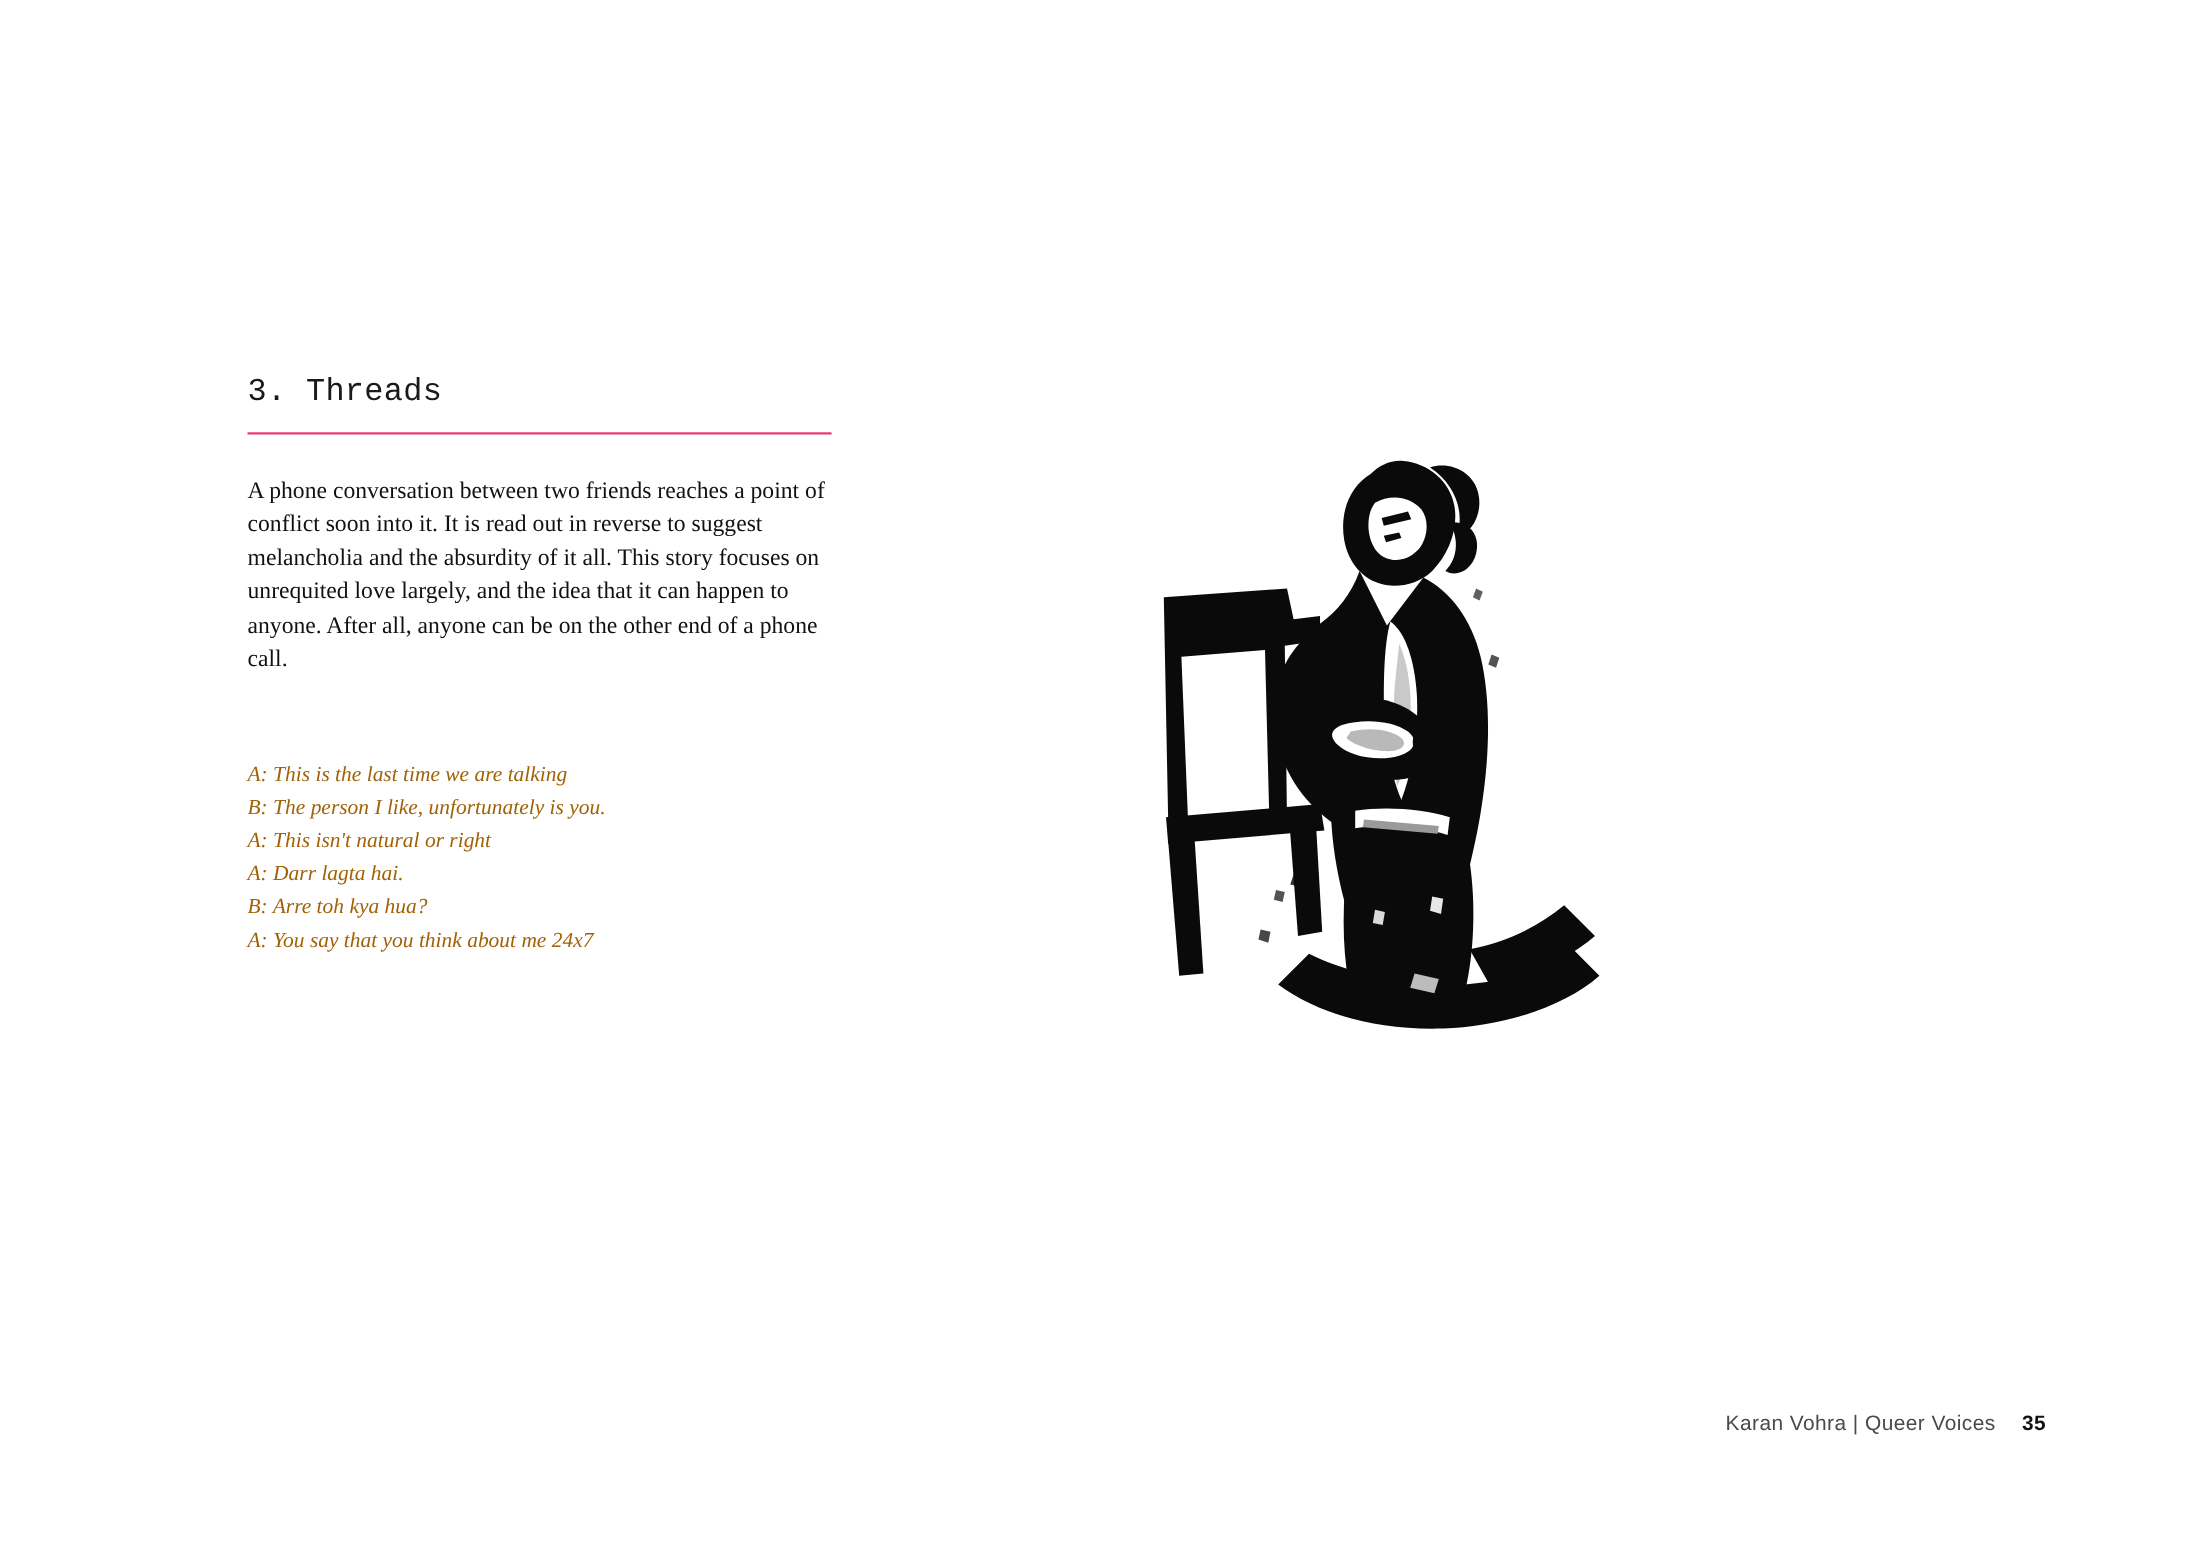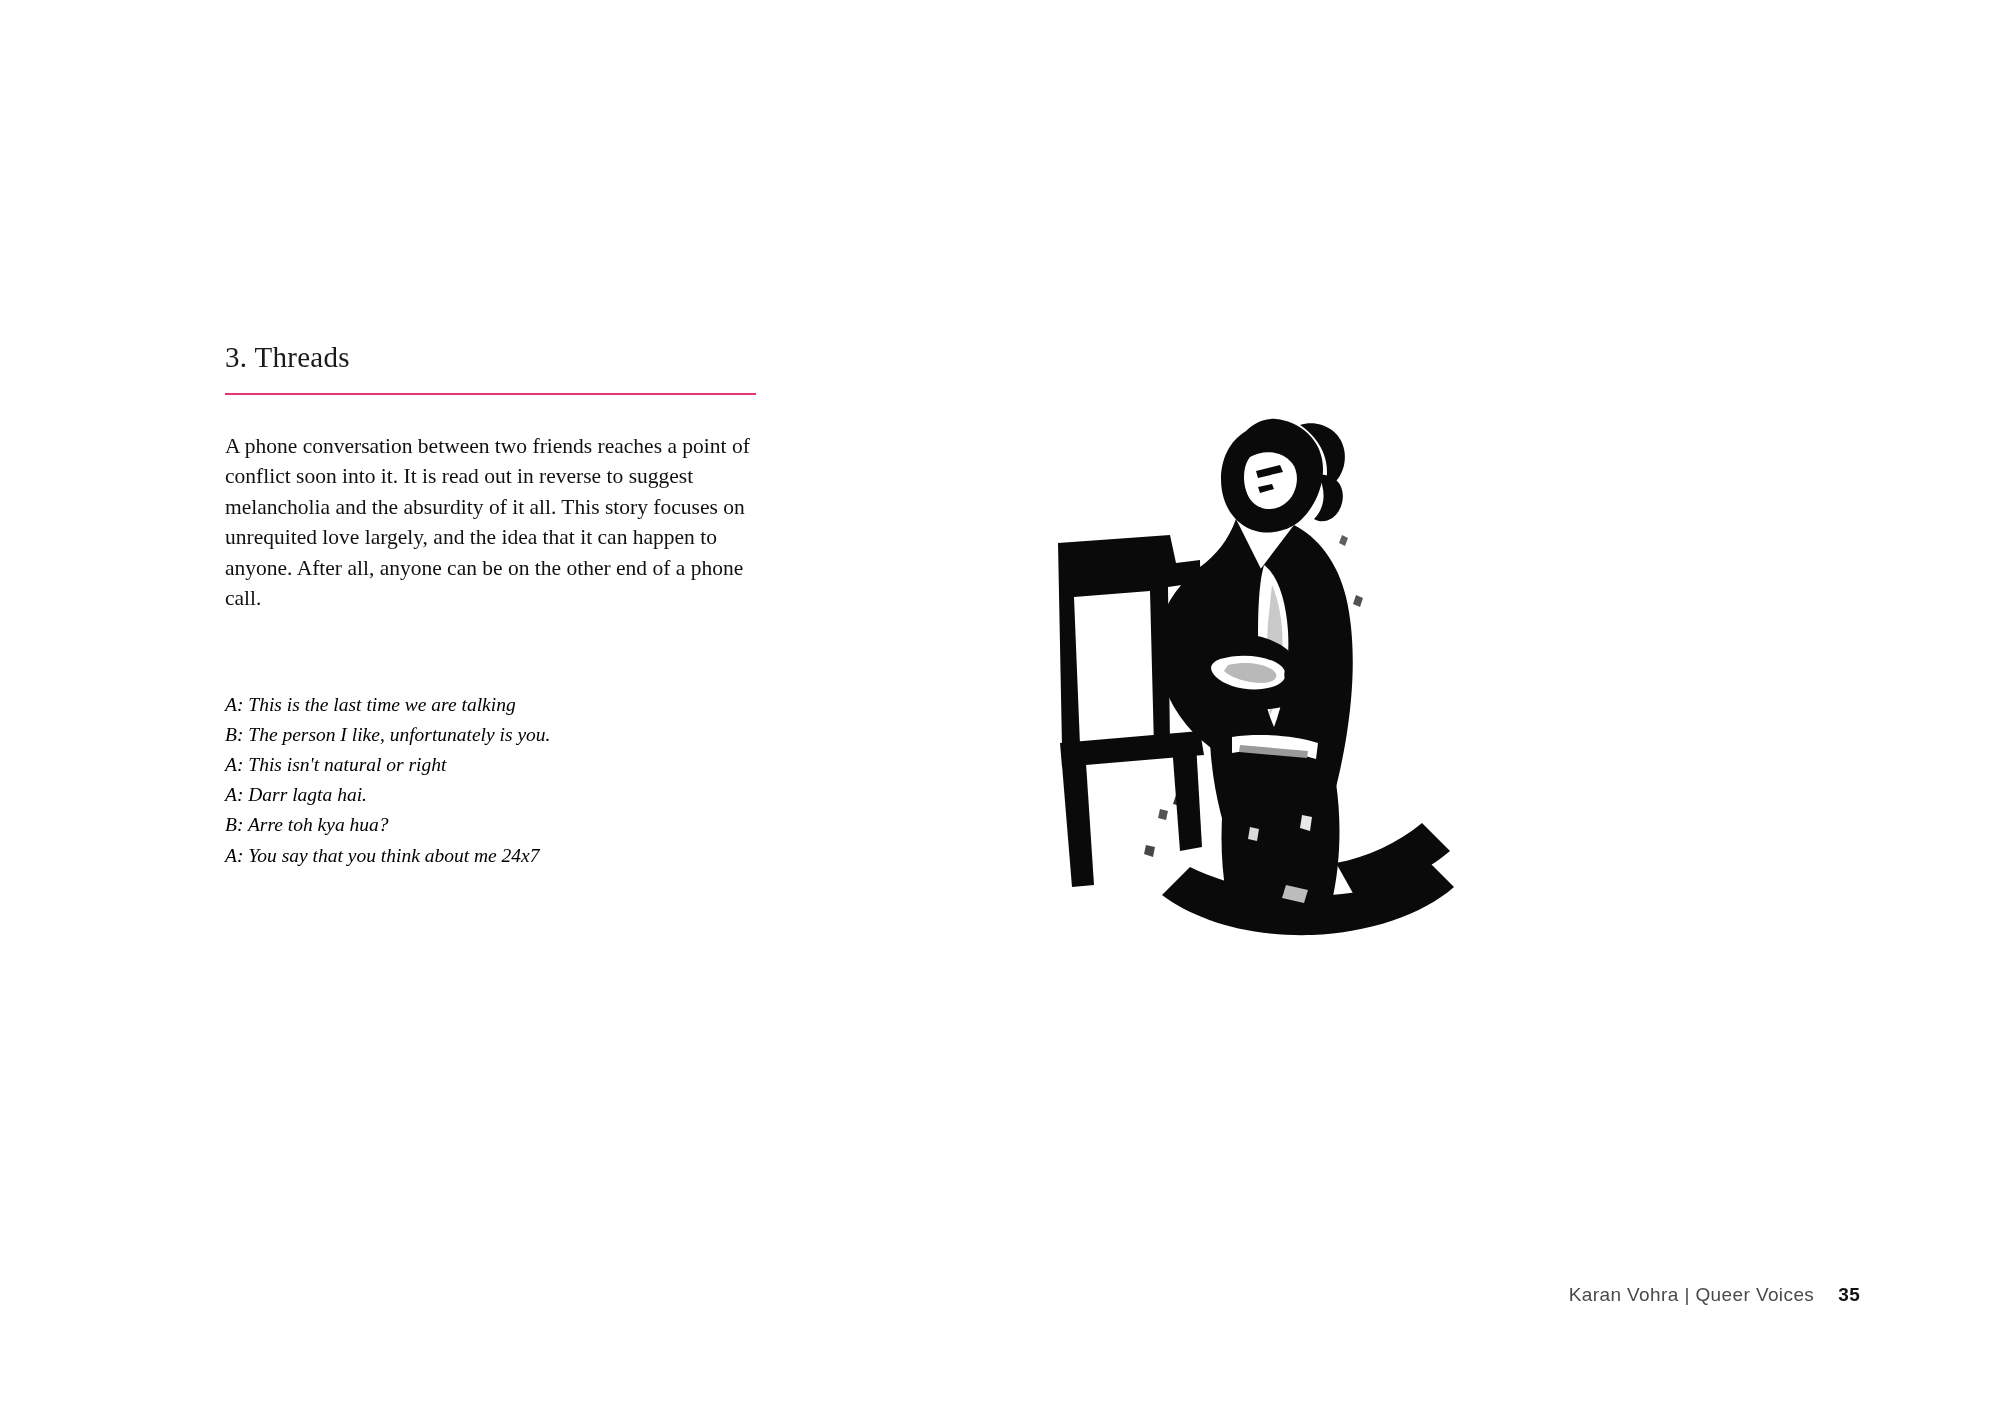--- a/index.html
+++ b/index.html
@@ -23,21 +23,21 @@
 
   
   .content-col {
     position: absolute;
     left: 225px;
     top: 340px;
     width: 535px;
   }
 
   .chapter-title {
-    font-family: Liberation Serif, serif;
+    font-family: Liberation Mono, monospace;
     font-size: 29px;
     color: #1a1a1a;
     letter-spacing: 0.3px;
     line-height: 1.2;
     margin: 0 0 18px 0;
     font-weight: 400;
   }
 
   .rule {
     width: 531px;
@@ -54,21 +54,21 @@
     margin: 0;
     width: 532px;
   }
 
   .dialogue {
     margin-top: 76px;
     font-family: "Liberation Serif", serif;
     font-style: italic;
     font-size: 19.5px;
     line-height: 1.545;
-    color: #000000;
+    color: #a16207;
   }
   .dialogue .line {
     display: block;
     white-space: pre;
   }
 
   
   .illustration {
     position: absolute;
     left: 1050px;

